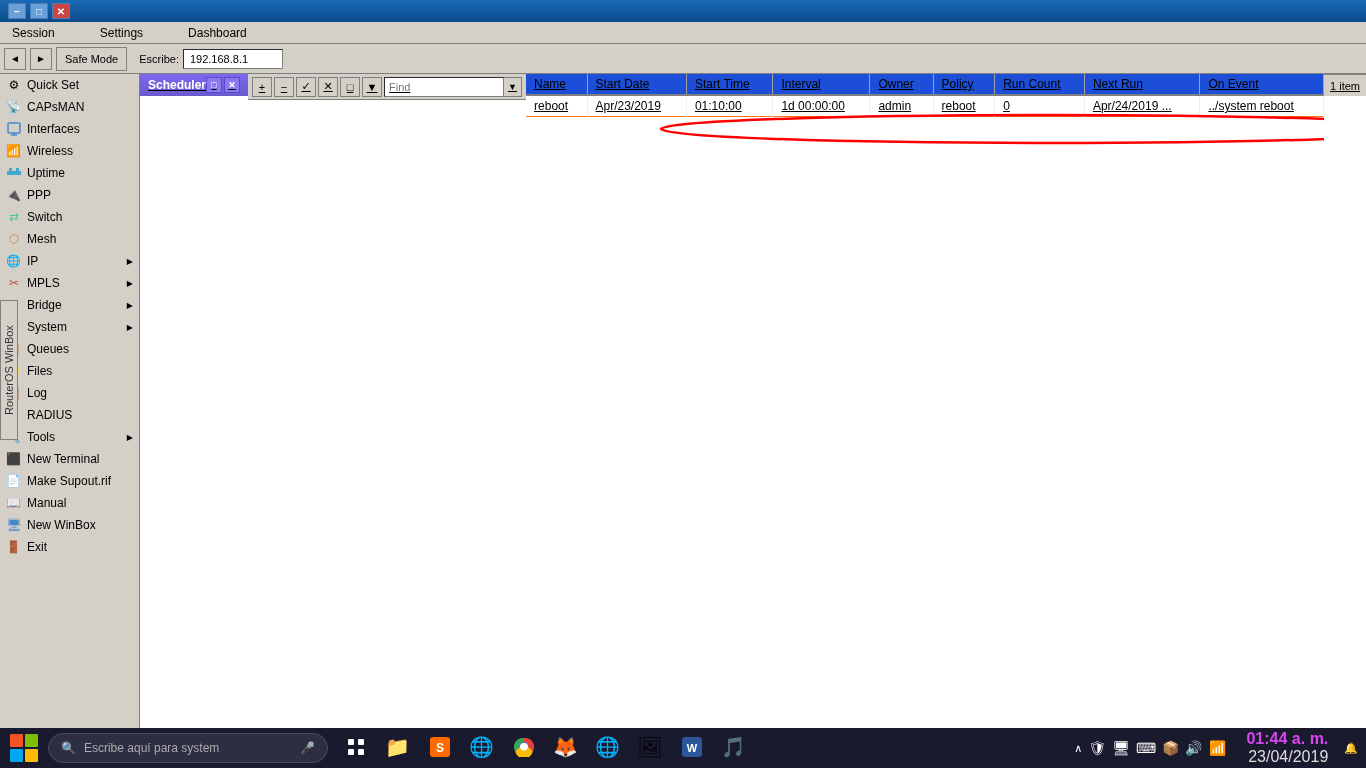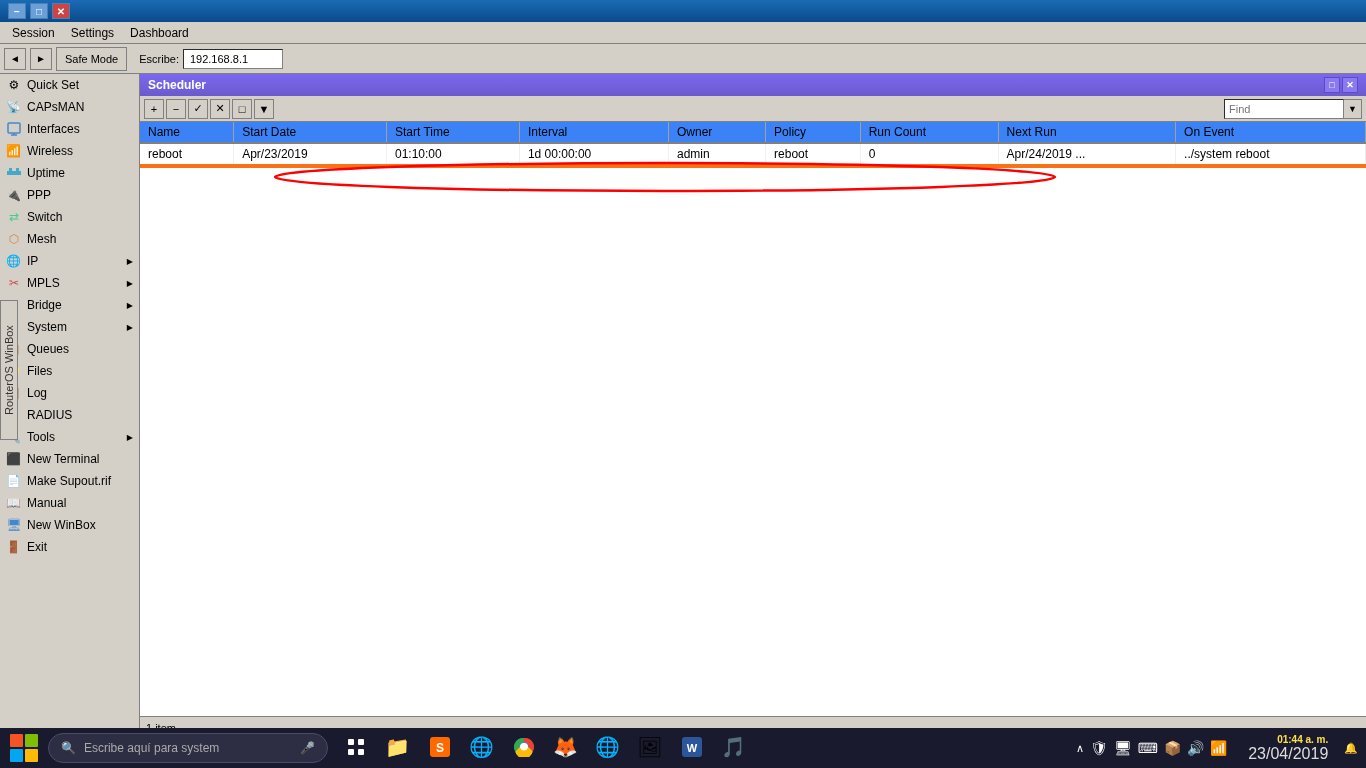--- a/index.html
+++ b/index.html
@@ -26,20 +26,21 @@
 
     
     #menu-bar {
       height: 22px;
       background: #d4d0c8;
       display: flex;
       align-items: center;
       padding: 0 4px;
       border-bottom: 1px solid #808080;
       font-size: 12px;
+      gap: 29px;
     }
     .menu-item {
       padding: 2px 8px;
       cursor: pointer;
     }
 
     
     #toolbar {
       height: 30px;
       background: #d4d0c8;
@@ -117,22 +118,23 @@
       width: 16px; height: 16px;
       display: flex; align-items: center; justify-content: center;
       flex-shrink: 0;
     }
     .has-submenu::after { content: '▶'; margin-left: auto; font-size: 8px; }
 
     
     #content {
       flex: 1;
       display: flex;
-      flex-direction: column;
+      flex-direction: row;
       background: white;
+      text-decoration: underline;
     }
 
     
     #panel-header {
       height: 22px;
       background: linear-gradient(to bottom, #7b68ee, #6a5acd);
       display: flex;
       align-items: center;
       padding: 0 8px;
       color: white;
@@ -196,33 +198,33 @@
       flex: 1;
       overflow-y: auto;
       overflow-x: auto;
     }
     table {
       width: 100%;
       border-collapse: collapse;
       font-size: 12px;
     }
     thead tr {
-      background: #3b82f6;
+      background: #1d4ed8;
       border-bottom: 2px solid #808080;
     }
     th {
       padding: 3px 8px;
       text-align: left;
       font-weight: normal;
       border-right: 1px solid #a0a0a0;
       white-space: nowrap;
       cursor: pointer;
       user-select: none;
     }
-    tbody tr { border-bottom: 4px solid #f97316; }
+    tbody tr { border-bottom: 1px solid #f97316; }
     td {
       padding: 3px 8px;
       white-space: nowrap;
       border-right: 1px solid #f0f0f0;
     }
 
     
     #status-bar {
       height: 22px;
       background: #d4d0c8;
@@ -298,21 +300,21 @@
       display: flex;
       align-items: center;
       gap: 6px;
       padding: 0 8px;
     }
     .taskbar-time {
       text-align: right;
       padding: 0 8px;
       cursor: pointer;
     }
-    .taskbar-time div:first-child { font-size: 10px; font-weight: bold; color: #fde047; }
+    .taskbar-time div:first-child { font-size: 16px; font-weight: bold; color: #d946ef; }
     .taskbar-time div:last-child { font-size: 16px; color: #ddd; }
 
     
     #winbox-label {
       position: absolute;
       left: 0;
       top: 300px;
       width: 18px;
       height: 140px;
       background: #d4d0c8;

